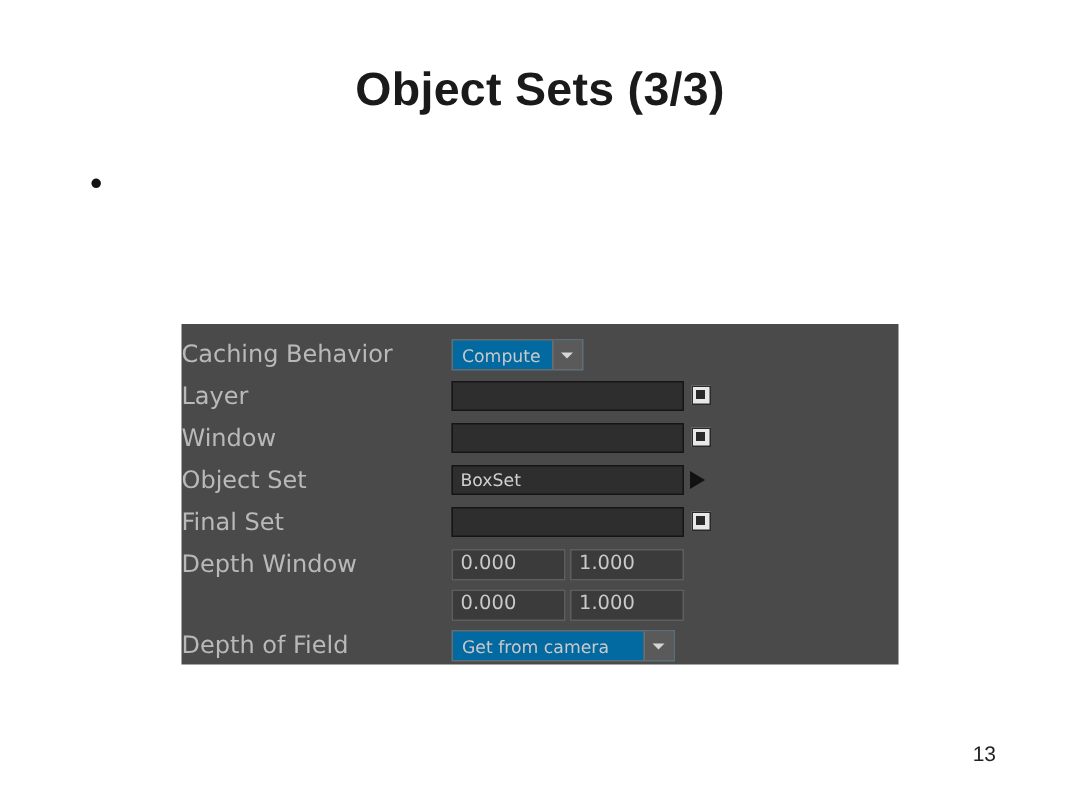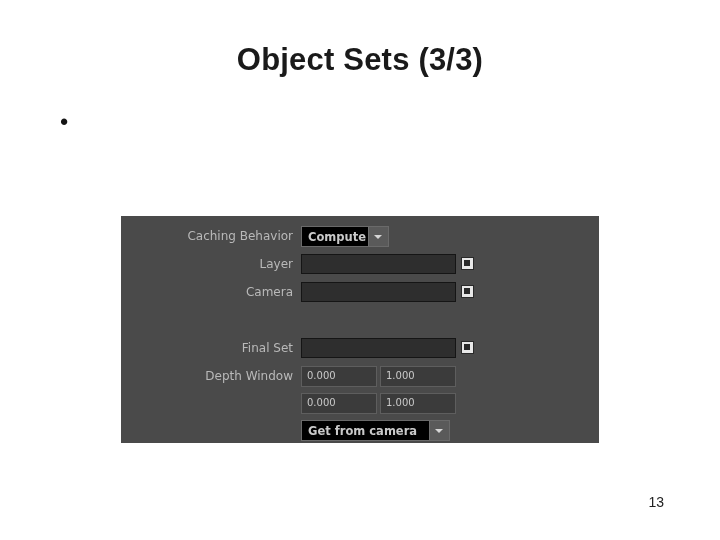--- a/index.html
+++ b/index.html
@@ -72,22 +72,21 @@
     left: 0;
     width: 478px;
     height: 28px;
   }
 
   .row-label {
     position: absolute;
     left: 0;
     top: 0;
     width: 172px;
-    text-align: right;
-    font-size: 12px;
+    font-size: 16px;
     color: #b9b9b9;
     line-height: 20px;
   }
 
   .field {
     position: absolute;
     left: 180px;
     top: 0;
     width: 160px;
     height: 20px;
@@ -107,24 +106,23 @@
     color: #cfcfcf;
     line-height: 15px;
     white-space: nowrap;
   }
 
   .combo {
     position: absolute;
     left: 180px;
     top: 0;
     height: 21px;
-    background: #000000;
+    background: #0369a1;
     border: 1px solid #6a6a6a;
     box-sizing: border-box;
-    font-weight: bold;
   }
   .combo-value {
     position: absolute;
     left: 6px;
     top: 3px;
     font-size: 11.5px;
     color: #c9c9c9;
     line-height: 15px;
     white-space: nowrap;
   }
@@ -184,21 +182,21 @@
     position: absolute;
     height: 21px;
     background: #3b3b3b;
     border: 1px solid #5e5e5e;
     box-sizing: border-box;
   }
   .num-value {
     position: absolute;
     left: 5px;
     top: 2px;
-    font-size: 10px;
+    font-size: 13px;
     color: #c9c9c9;
     line-height: 14px;
     text-align: center;
   }
 
   .page-number {
     position: absolute;
     right: 56px;
     bottom: 30px;
     font-size: 14px;
@@ -230,27 +228,34 @@
 
     <div class="row" style="top:38px;">
       <div class="row-label">Layer</div>
       <div class="field text" style="width:155px;">
         <span class="field-value"></span>
       </div>
       <span class="map-btn" style="left:340px; top:3px;"></span>
     </div>
 
     <div class="row" style="top:66px;">
-      <div class="row-label">Camera</div>
+      <div class="row-label">Window</div>
       <div class="field text" style="width:155px;">
         <span class="field-value"></span>
       </div>
       <span class="map-btn" style="left:340px; top:3px;"></span>
     </div>
 
+    <div class="row" style="top:94px;">
+      <div class="row-label">Object Set</div>
+      <div class="field text" style="width:155px;">
+        <span class="field-value">BoxSet</span>
+      </div>
+      <span class="arrow-btn" style="left:338px; top:3px;"></span>
+    </div>
 
     <div class="row" style="top:122px;">
       <div class="row-label">Final Set</div>
       <div class="field text" style="width:155px;">
         <span class="field-value"></span>
       </div>
       <span class="map-btn" style="left:340px; top:3px;"></span>
     </div>
 
     <div class="row" style="top:150px;">
@@ -266,20 +271,21 @@
     <div class="row" style="top:177px;">
       <div class="num-field" style="left:180px; top:0; width:76px;">
         <span class="num-value">0.000</span>
       </div>
       <div class="num-field" style="left:259px; top:0; width:76px;">
         <span class="num-value">1.000</span>
       </div>
     </div>
 
     <div class="row" style="top:204px;">
+      <div class="row-label">Depth of Field</div>
       <div class="combo" style="width:149px;">
         <span class="combo-value">Get from camera</span>
         <span class="combo-arrow"></span>
       </div>
     </div>
 
   </div>
 
   <div class="page-number">13</div>
 

